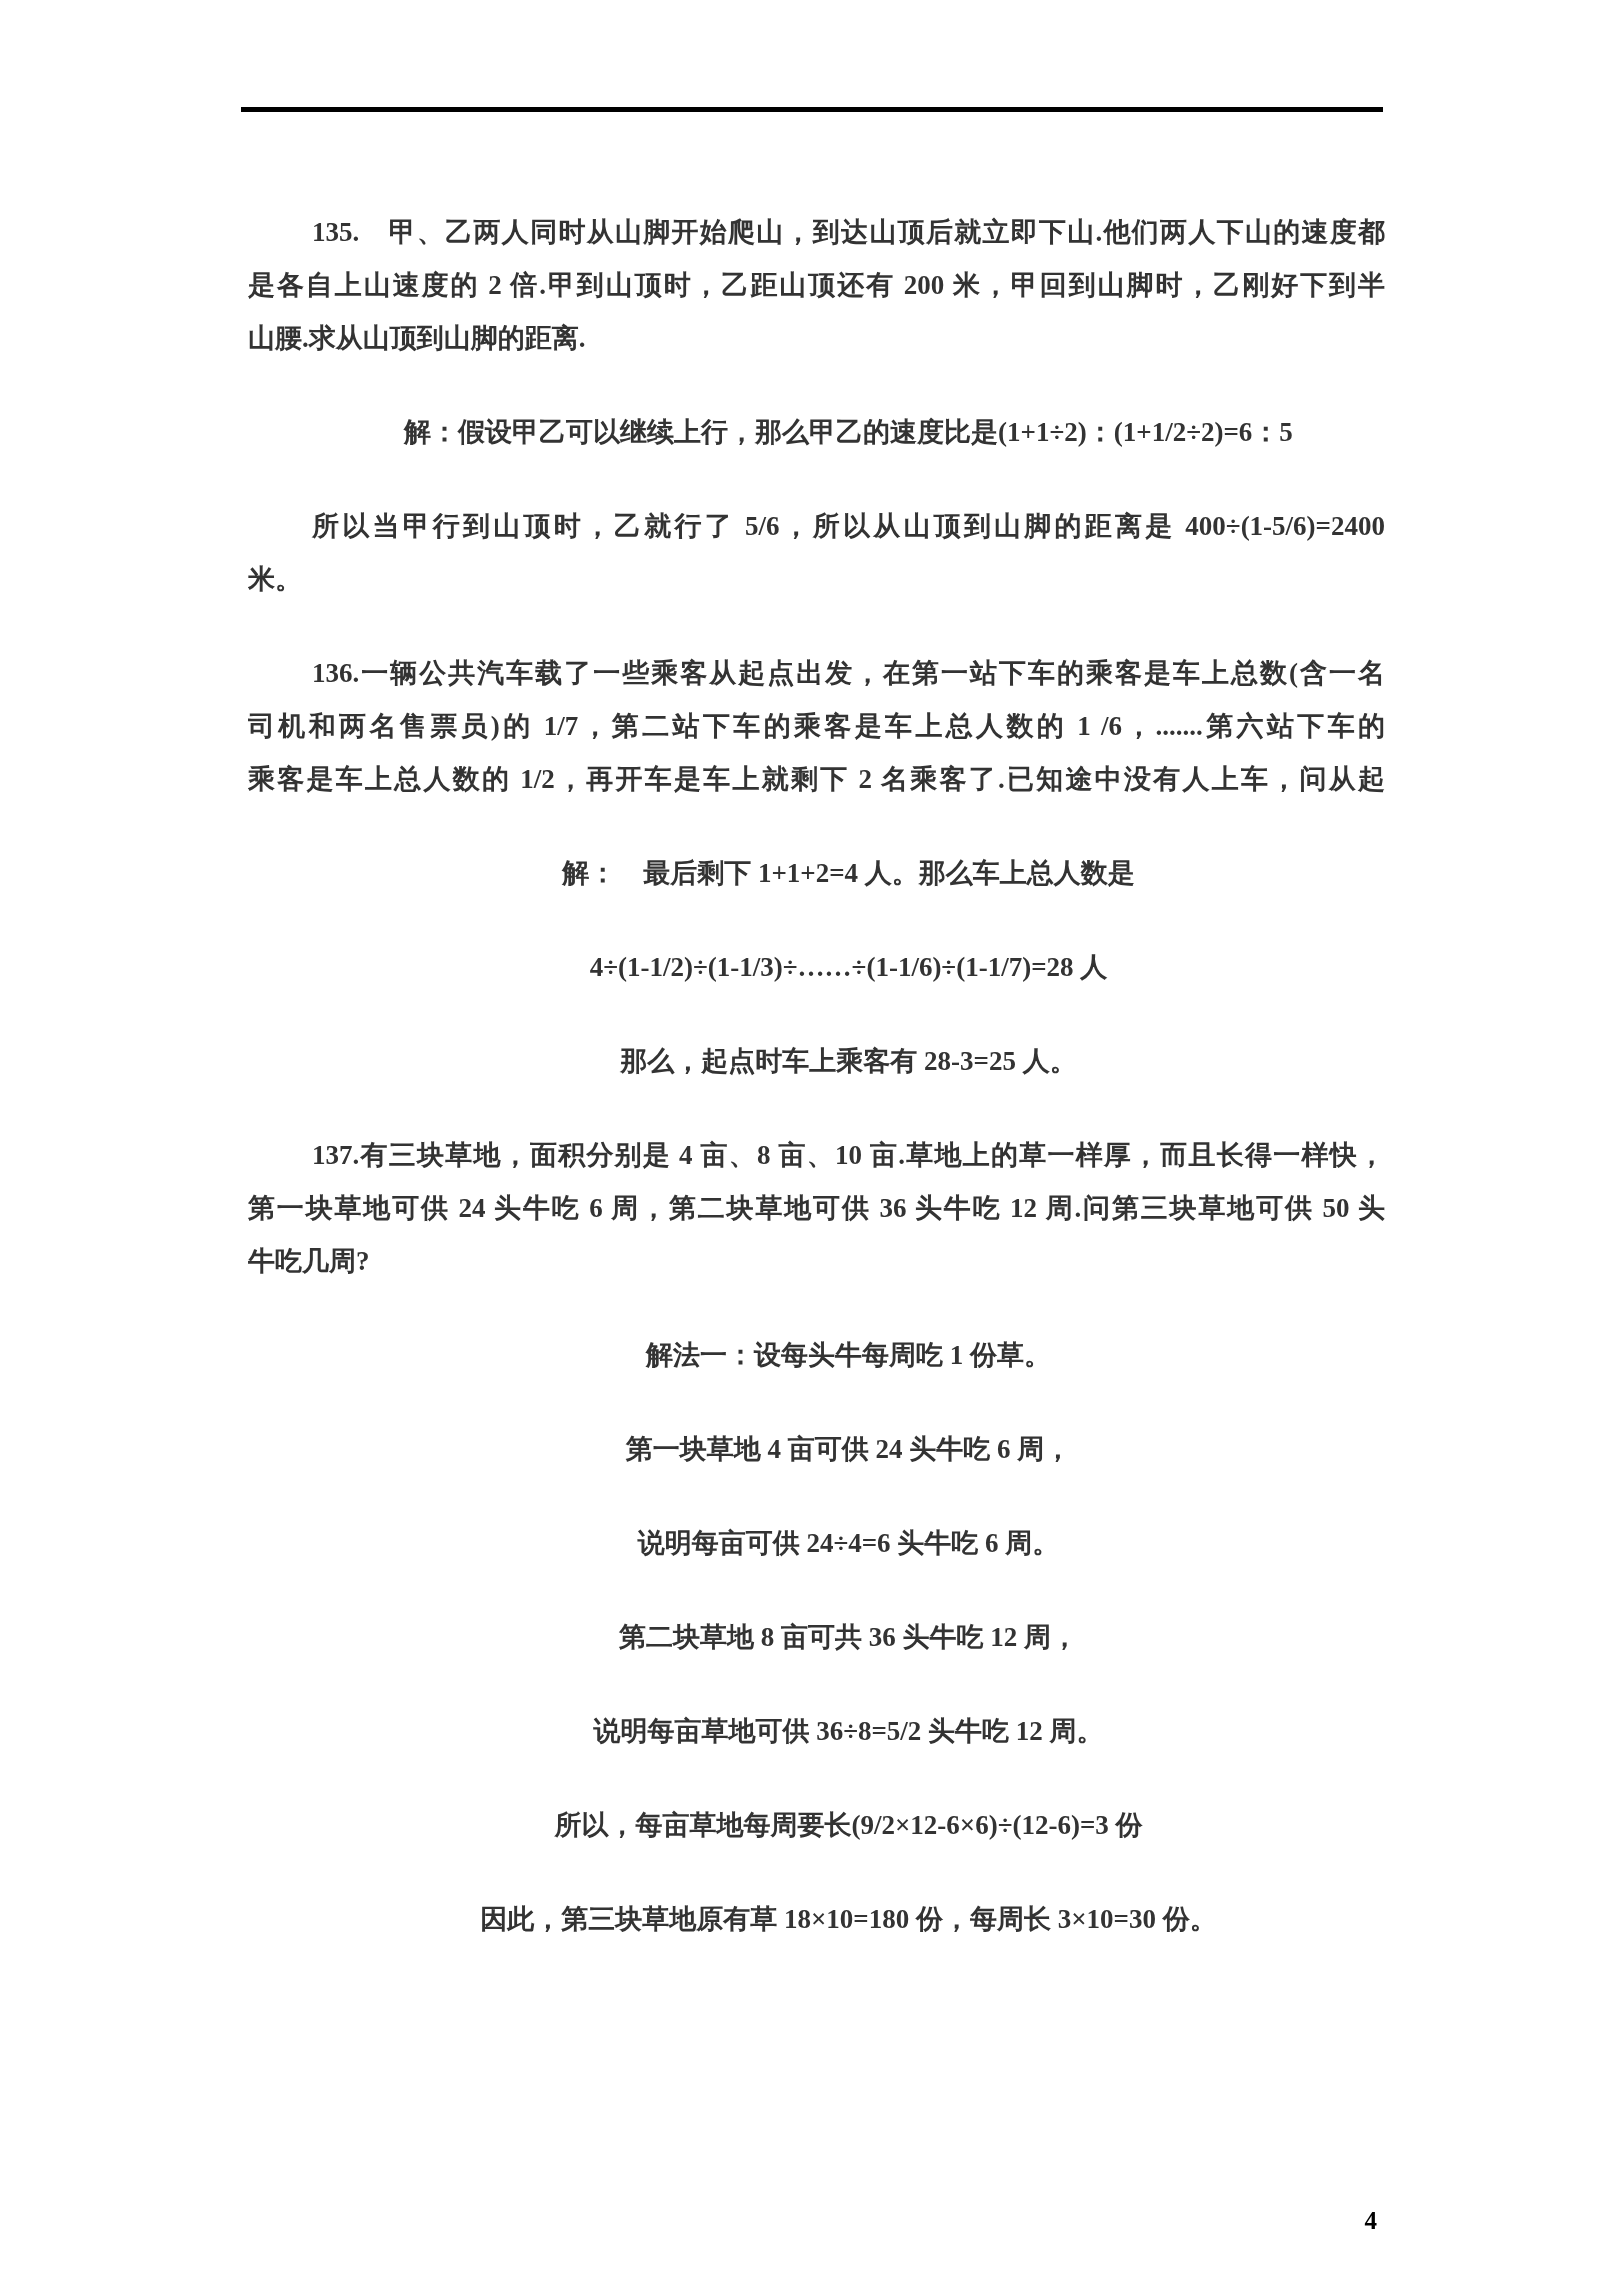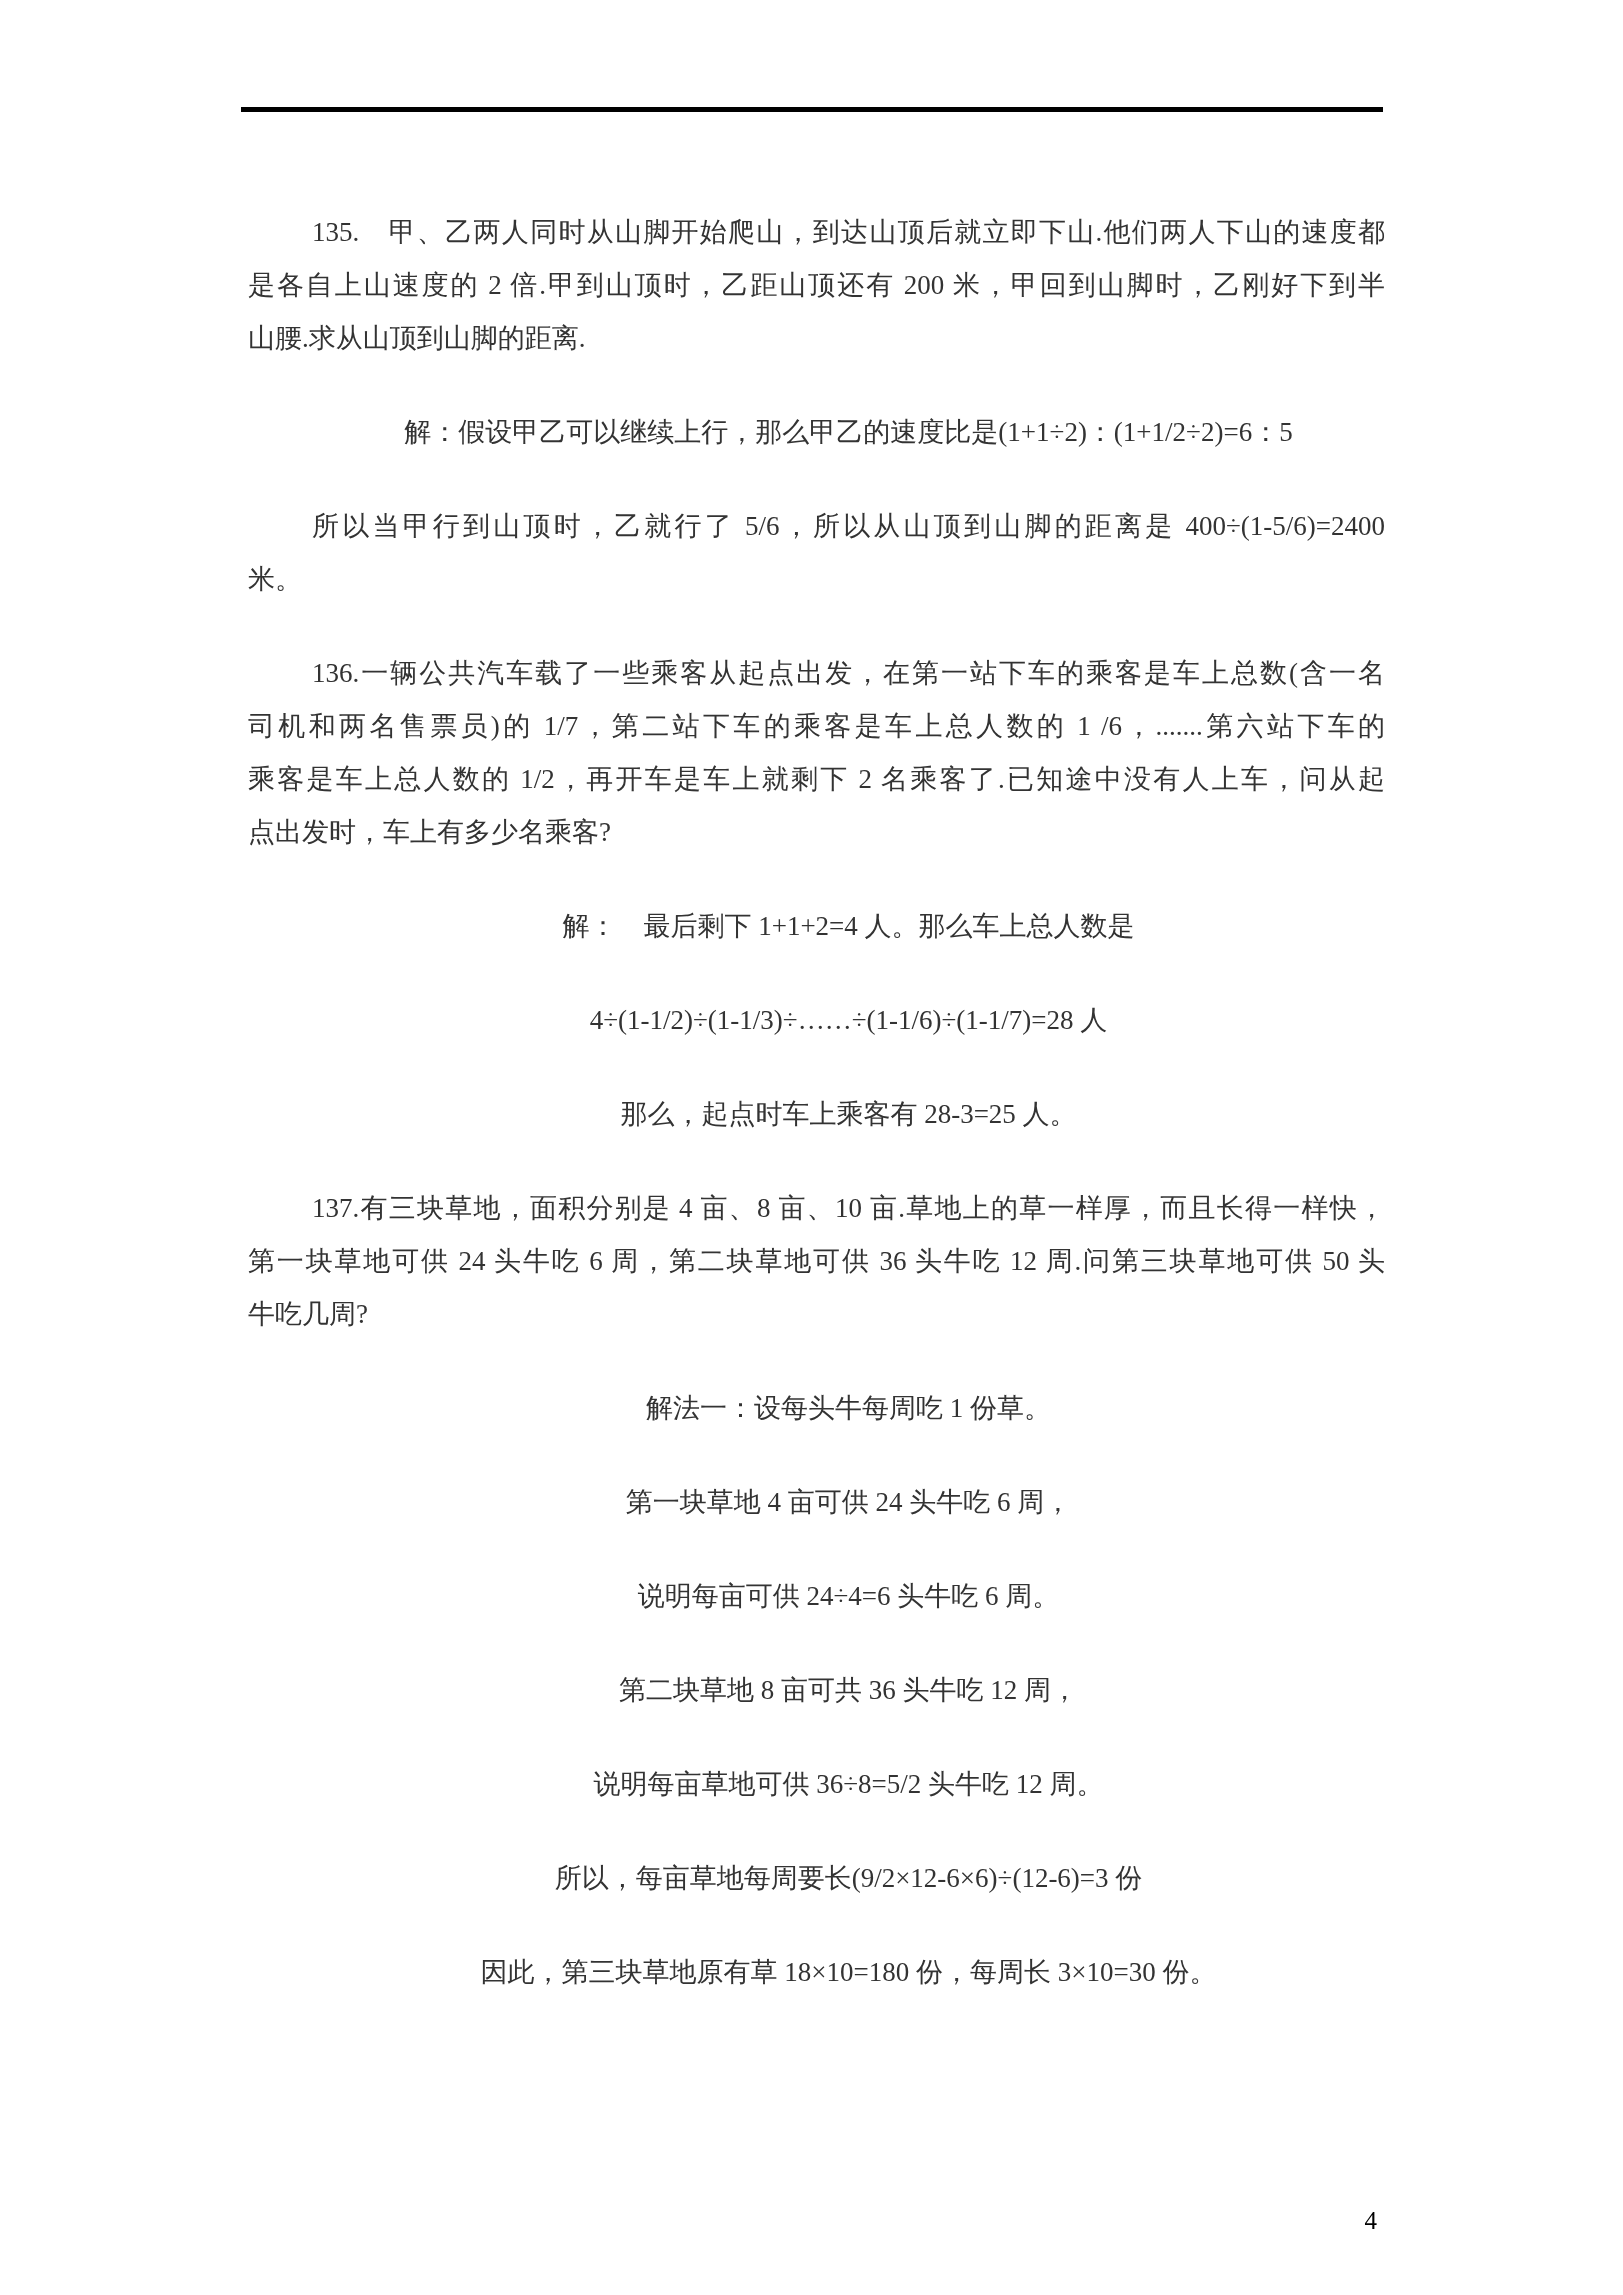--- a/index.html
+++ b/index.html
@@ -13,20 +13,21 @@
     height: 2295px;
     overflow: hidden;
   }
   .page {
     position: relative;
     width: 1623px;
     height: 2295px;
     background: var(--page-bg, #ffffff);
     font-family: "Liberation Serif", "DejaVu Serif", serif;
     color: var(--text-color, #333333);
+    font-weight: bold;
   }
   .rule {
     position: absolute;
     left: 241px;
     top: 107px;
     width: 1142px;
     height: 5px;
     background: var(--rule-color, #000000);
   }
   .content {
@@ -81,21 +82,20 @@
         <div class="line indent">解：假设甲乙可以继续上行，那么甲乙的速度比是(1+1÷2)：(1+1/2÷2)=6：5</div>
       </div>
       <div class="para">
         <div class="line indent fill">所以当甲行到山顶时，乙就行了 5/6，所以从山顶到山脚的距离是 400÷(1-5/6)=2400</div>
         <div class="line">米。</div>
       </div>
       <div class="para">
         <div class="line indent fill">136.一辆公共汽车载了一些乘客从起点出发，在第一站下车的乘客是车上总数(含一名</div>
         <div class="line fill">司机和两名售票员)的 1/7，第二站下车的乘客是车上总人数的 1 /6，.......第六站下车的</div>
         <div class="line fill">乘客是车上总人数的 1/2，再开车是车上就剩下 2 名乘客了.已知途中没有人上车，问从起</div>
-        <div class="line">点出发时，车上有多少名乘客?</div>
       </div>
       <div class="para">
         <div class="line indent">解：　最后剩下 1+1+2=4 人。那么车上总人数是</div>
       </div>
       <div class="para">
         <div class="line indent">4÷(1-1/2)÷(1-1/3)÷……÷(1-1/6)÷(1-1/7)=28 人</div>
       </div>
       <div class="para">
         <div class="line indent">那么，起点时车上乘客有 28-3=25 人。</div>
       </div>

